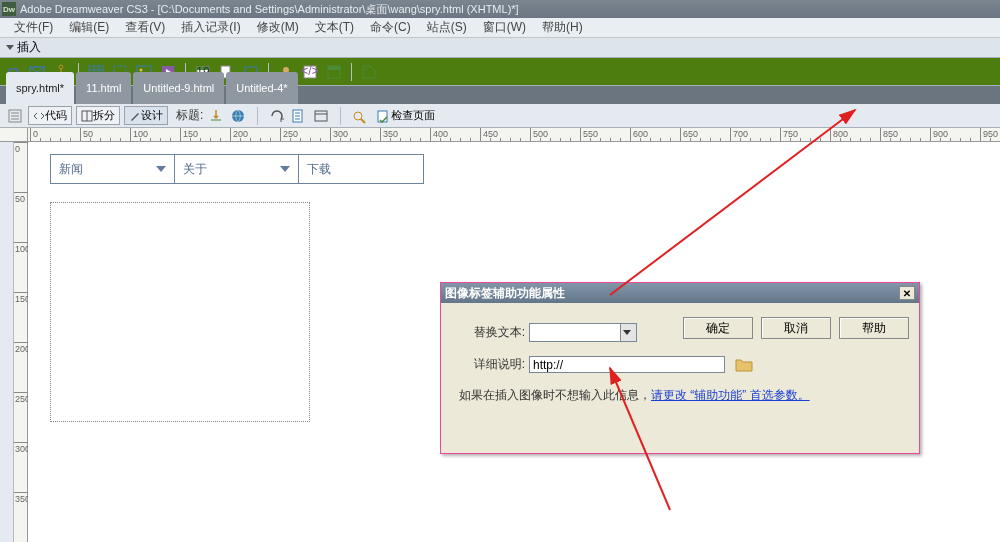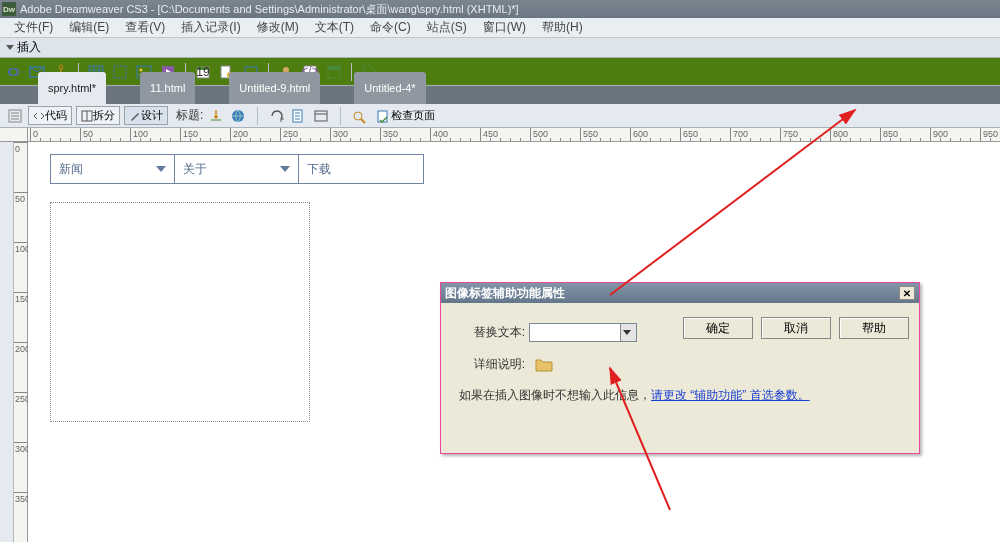--- a/index.html
+++ b/index.html
@@ -23,21 +23,21 @@
 .insert-tabs .active { background:#fff; border:1px solid #9aa2aa; border-bottom:1px solid #fff;}
 
 
 .toolbar-row { background:#4d7c0f; height:28px; border-bottom:1px solid #a8b0b8; display:flex; align-items:center; padding-left:2px; gap:2px;}
 .toolbar-row .ico { width:22px; height:20px; display:flex; align-items:center; justify-content:center; border:1px solid transparent; }
 .toolbar-row .sep { width:1px; height:18px; background:#b5bdc5; margin:0 4px;}
 .ico svg { width:16px; height:16px; }
 
 
 .doctabs { background:#6b7580; height:18px; display:flex; align-items:flex-end; padding-left:6px;}
-.doctab { background:#8f98a0; color:#fff; padding:10px 10px; font-size:11px; margin-right:2px; border-radius:3px 3px 0 0;margin-left:32px;}
+.doctab { background:#8f98a0; color:#fff; padding:10px 10px; font-size:11px; margin-right:2px; border-radius:3px 3px 0 0;}
 .doctab.active { background:#e4eaf0; color:#222;}
 
 
 .doctoolbar { background:#e4eaf0; height:24px; display:flex; align-items:center; padding-left:6px; gap:4px; border-bottom:1px solid #a8b0b8;}
 .btn-s { display:flex; align-items:center; padding:1px 4px; border:1px solid #9aa2aa; background:#eef2f6;}
 .btn-s span { font-size:11px;}
 .doctoolbar .lbl { font-size:12px; color:#333; margin-left:4px;}
 .title-input { width:150px; height:17px; border:1px solid #8a929a; background:#fff; padding:0 3px; font-size:12px;}
 .smico { width:18px; height:18px; display:flex; align-items:center; justify-content:center;}
 .vsep { width:1px; height:18px; background:#b5bdc5; margin:0 6px;}
@@ -489,20 +489,21 @@
     <div class="dlg-row">
       <div class="rlbl">替换文本:</div>
       <div class="alt-sel">
           <div class="selbtn">
             <div class="tri-down" style="border-top-color:#333"></div>
           </div>
         </div>
     </div>
     <div class="dlg-row">
       <div class="rlbl">详细说明:</div>
+      <input class="url-input" value="http://" style="">
       <svg class="folder-ico" viewBox="0 0 18 16">
           <path d="M1 3h5l2 2h9v9H1z" fill="#e8c268" stroke="#b8923a"></path>
         </svg>
     </div>
     <div class="dlg-msg">
       <span>如果在插入图像时不想输入此信息，</span><a href="#">请更改 “辅助功能” 首选参数。</a>
     </div>
   </div>
 </div>
 

